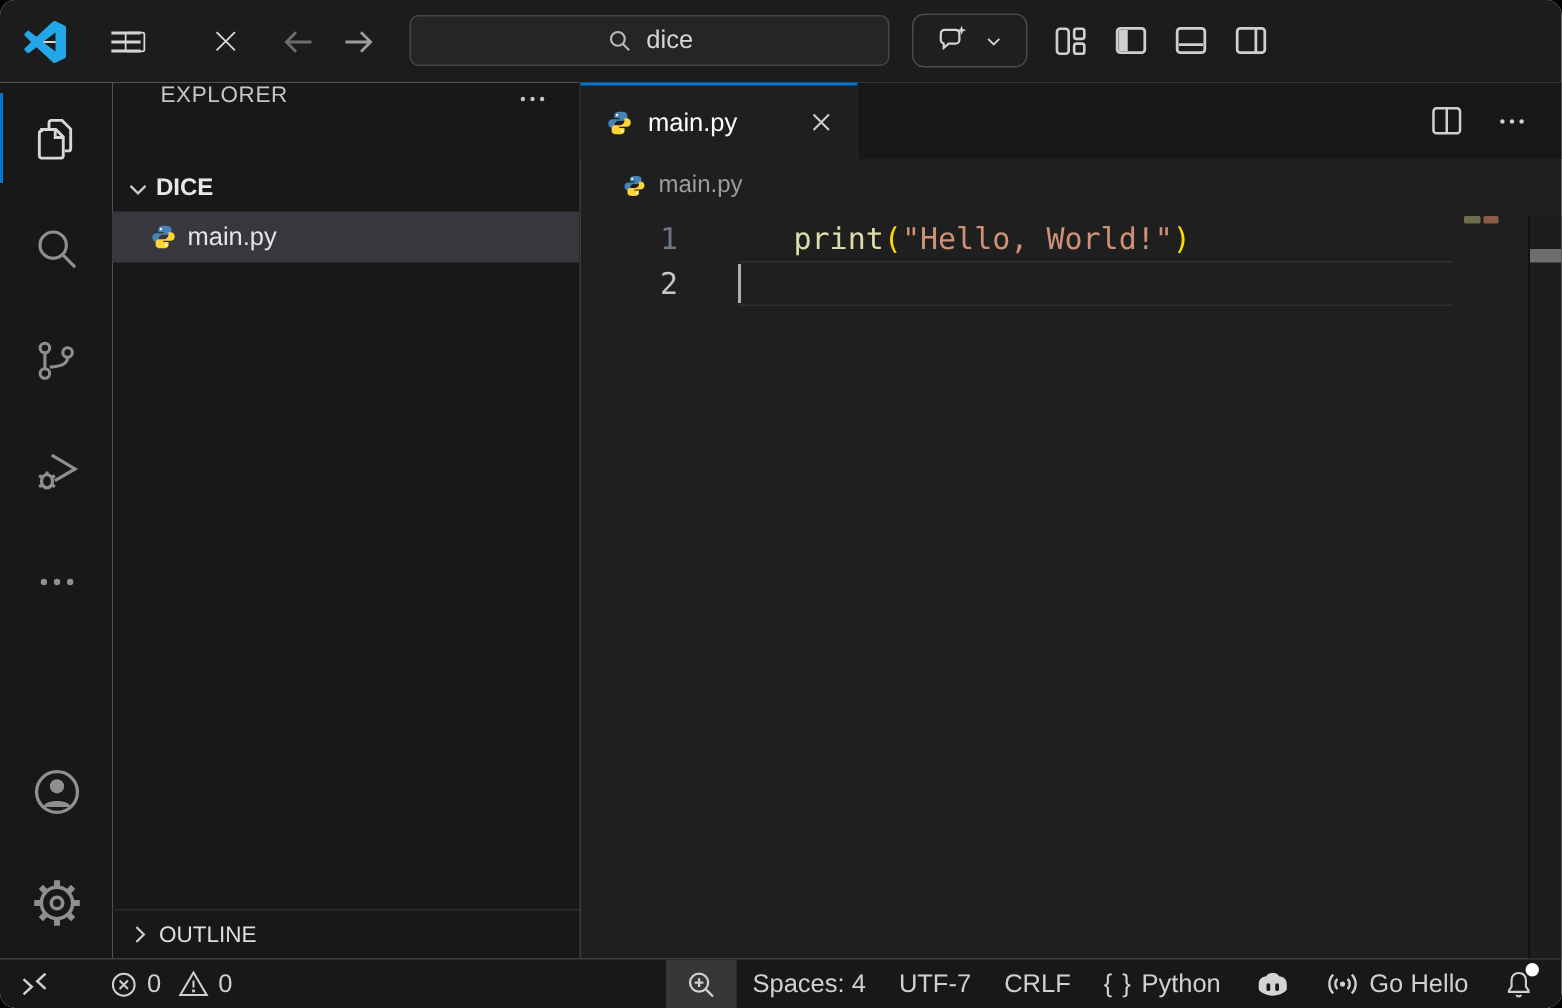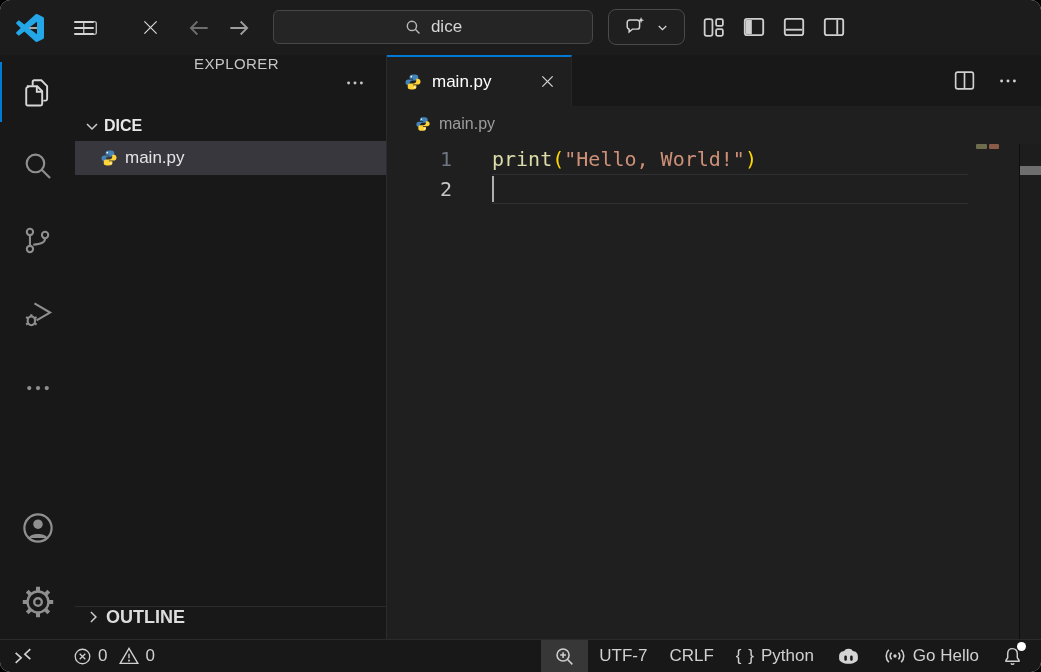--- a/index.html
+++ b/index.html
@@ -26,42 +26,42 @@
 
   
   .activitybar { width:75px; background:#181818; display:flex; flex-direction:column; position:relative; }
   .ab-item { height:74px; display:flex; align-items:center; justify-content:center; color:#8f8f8f; position:relative; cursor:pointer; }
   .ab-item.active { color:#d7d7d7; }
   .ab-item.active::before { content:""; position:absolute; left:0; top:7px; bottom:7px; width:2px; background:#0078d4; }
   .ab-bottom { margin-top:auto; }
 
   
   .sidebar { width:312px; background:#181818; border-right:1px solid #2b2b2b; display:flex; flex-direction:column; }
-  .sb-header { height:55px; display:flex; align-items:center; padding:0 20px 0 32px; font-size:15px; color:#c5c5c5; letter-spacing:.4px;flex-direction:column; }
+  .sb-header { height:55px; display:flex; padding:0 20px 0 32px; font-size:15px; color:#c5c5c5; letter-spacing:.4px; }
   .sb-header .more { margin-left:auto; color:#c5c5c5; cursor:pointer; }
   .sb-row { height:31px; display:flex; align-items:center; cursor:pointer; }
   .sb-folder { padding-left:7px; gap:2px; font-weight:bold; font-size:16px; color:#e8e8e8; }
   .sb-file { padding-left:25px; gap:7px; font-size:17px; color:#e4e4e4; background:#37373d; height:34px; }
   .sb-spacer { flex:1; }
-  .sb-section { height:33px; display:flex; align-items:flex-start; padding-left:8px; gap:3px; border-top:1px solid #2b2b2b; font-weight:bold; font-size:18px; color:#dddddd; cursor:pointer; }
+  .sb-section { height:33px; display:flex; align-items:center; padding-left:8px; gap:3px; border-top:1px solid #2b2b2b; font-weight:normal; font-size:15px; color:#dddddd; cursor:pointer; }
 
   
   .editor { flex:1; background:#1f1f1f; position:relative; }
   .tabbar { position:absolute; top:0; left:0; right:0; height:51px; background:#181818; display:flex; }
   .tab { width:185px; height:51px; background:#1f1f1f; border-top:2px solid #0078d4; border-right:1px solid #252525; display:flex; align-items:center; padding:0 14px 0 17px; gap:10px; cursor:pointer; }
   .tab-label { color:#ffffff; font-size:17px; flex:1; }
   .tab-close { color:#d0d0d0; cursor:pointer; display:flex; }
   .tab-actions { margin-left:auto; display:flex; align-items:center; gap:20px; padding-right:22px; color:#d0d0d0; }
   .tab-actions > span { cursor:pointer; display:flex; }
   .breadcrumb { position:absolute; top:51px; left:0; right:0; height:36px; display:flex; align-items:center; padding-left:28px; gap:8px; color:#9d9d9d; font-size:16px; cursor:pointer; }
   .code { position:absolute; top:87px; left:0; right:0; bottom:0; font-family:"DejaVu Sans Mono", monospace; font-size:20px; }
   .gutter-num { position:absolute; width:65px; text-align:right; line-height:30px; color:#6e7681; }
   .gutter-num.active { color:#c6c6c6; }
   .code-line { position:absolute; left:105px; line-height:30px; white-space:pre; }
-  .tok-func { color:#dcdcaa; } .tok-paren { color:#ffd700; } .tok-str { color:#ce9178; }
+  .tok-func { color:#dcdcaa;margin-left:37px; } .tok-paren { color:#ffd700; } .tok-str { color:#ce9178; }
   .current-line { position:absolute; left:105px; right:73px; top:32px; height:30px; border-top:1px solid #303034; border-bottom:1px solid #303034; }
   .cursor { position:absolute; left:105px; top:34px; width:2px; height:26px; background:#aeafad; }
   .minimap { position:absolute; right:27px; top:0; width:46px; bottom:0; }
   .mm-mark { position:absolute; top:2px; left:8px; display:flex; gap:2px; }
   .mm-mark i { display:block; height:5px; border-radius:1px; }
   .scrollbar { position:absolute; right:0; top:2px; width:22px; bottom:0; border-left:1px solid #0e0e0e; background:#1d1d1d; cursor:pointer; }
   .scroll-thumb { position:absolute; top:22px; left:0; right:0; height:9px; background:#6e6e6e; }
 
   
   .statusbar { position:absolute; left:0; right:0; bottom:0; height:33px; background:#181818; border-top:1px solid #2b2b2b; display:flex; align-items:center; font-size:17px; color:#d0d0d0; padding:0 6px 0 0; }
@@ -345,20 +345,23 @@
     </div>
 
     <div class="st-right">
       <div class="st-item st-zoom">
         <svg viewBox="0 0 24 24" width="23" height="23" stroke="currentColor" stroke-width="1.6" fill="none">
             <circle cx="10.5" cy="10.5" r="6.3"></circle>
             <path d="M10.5 7.5v6M7.5 10.5h6M15.2 15.2l5 5"></path>
           </svg>
       </div>
       <div class="st-item">
+        <span>Spaces: 4</span>
+      </div>
+      <div class="st-item">
         <span>UTF-7</span>
       </div>
       <div class="st-item">
         <span>CRLF</span>
       </div>
       <div class="st-item">
         <span class="braces">{ }</span>
         <span>Python</span>
       </div>
       <div class="st-item">

